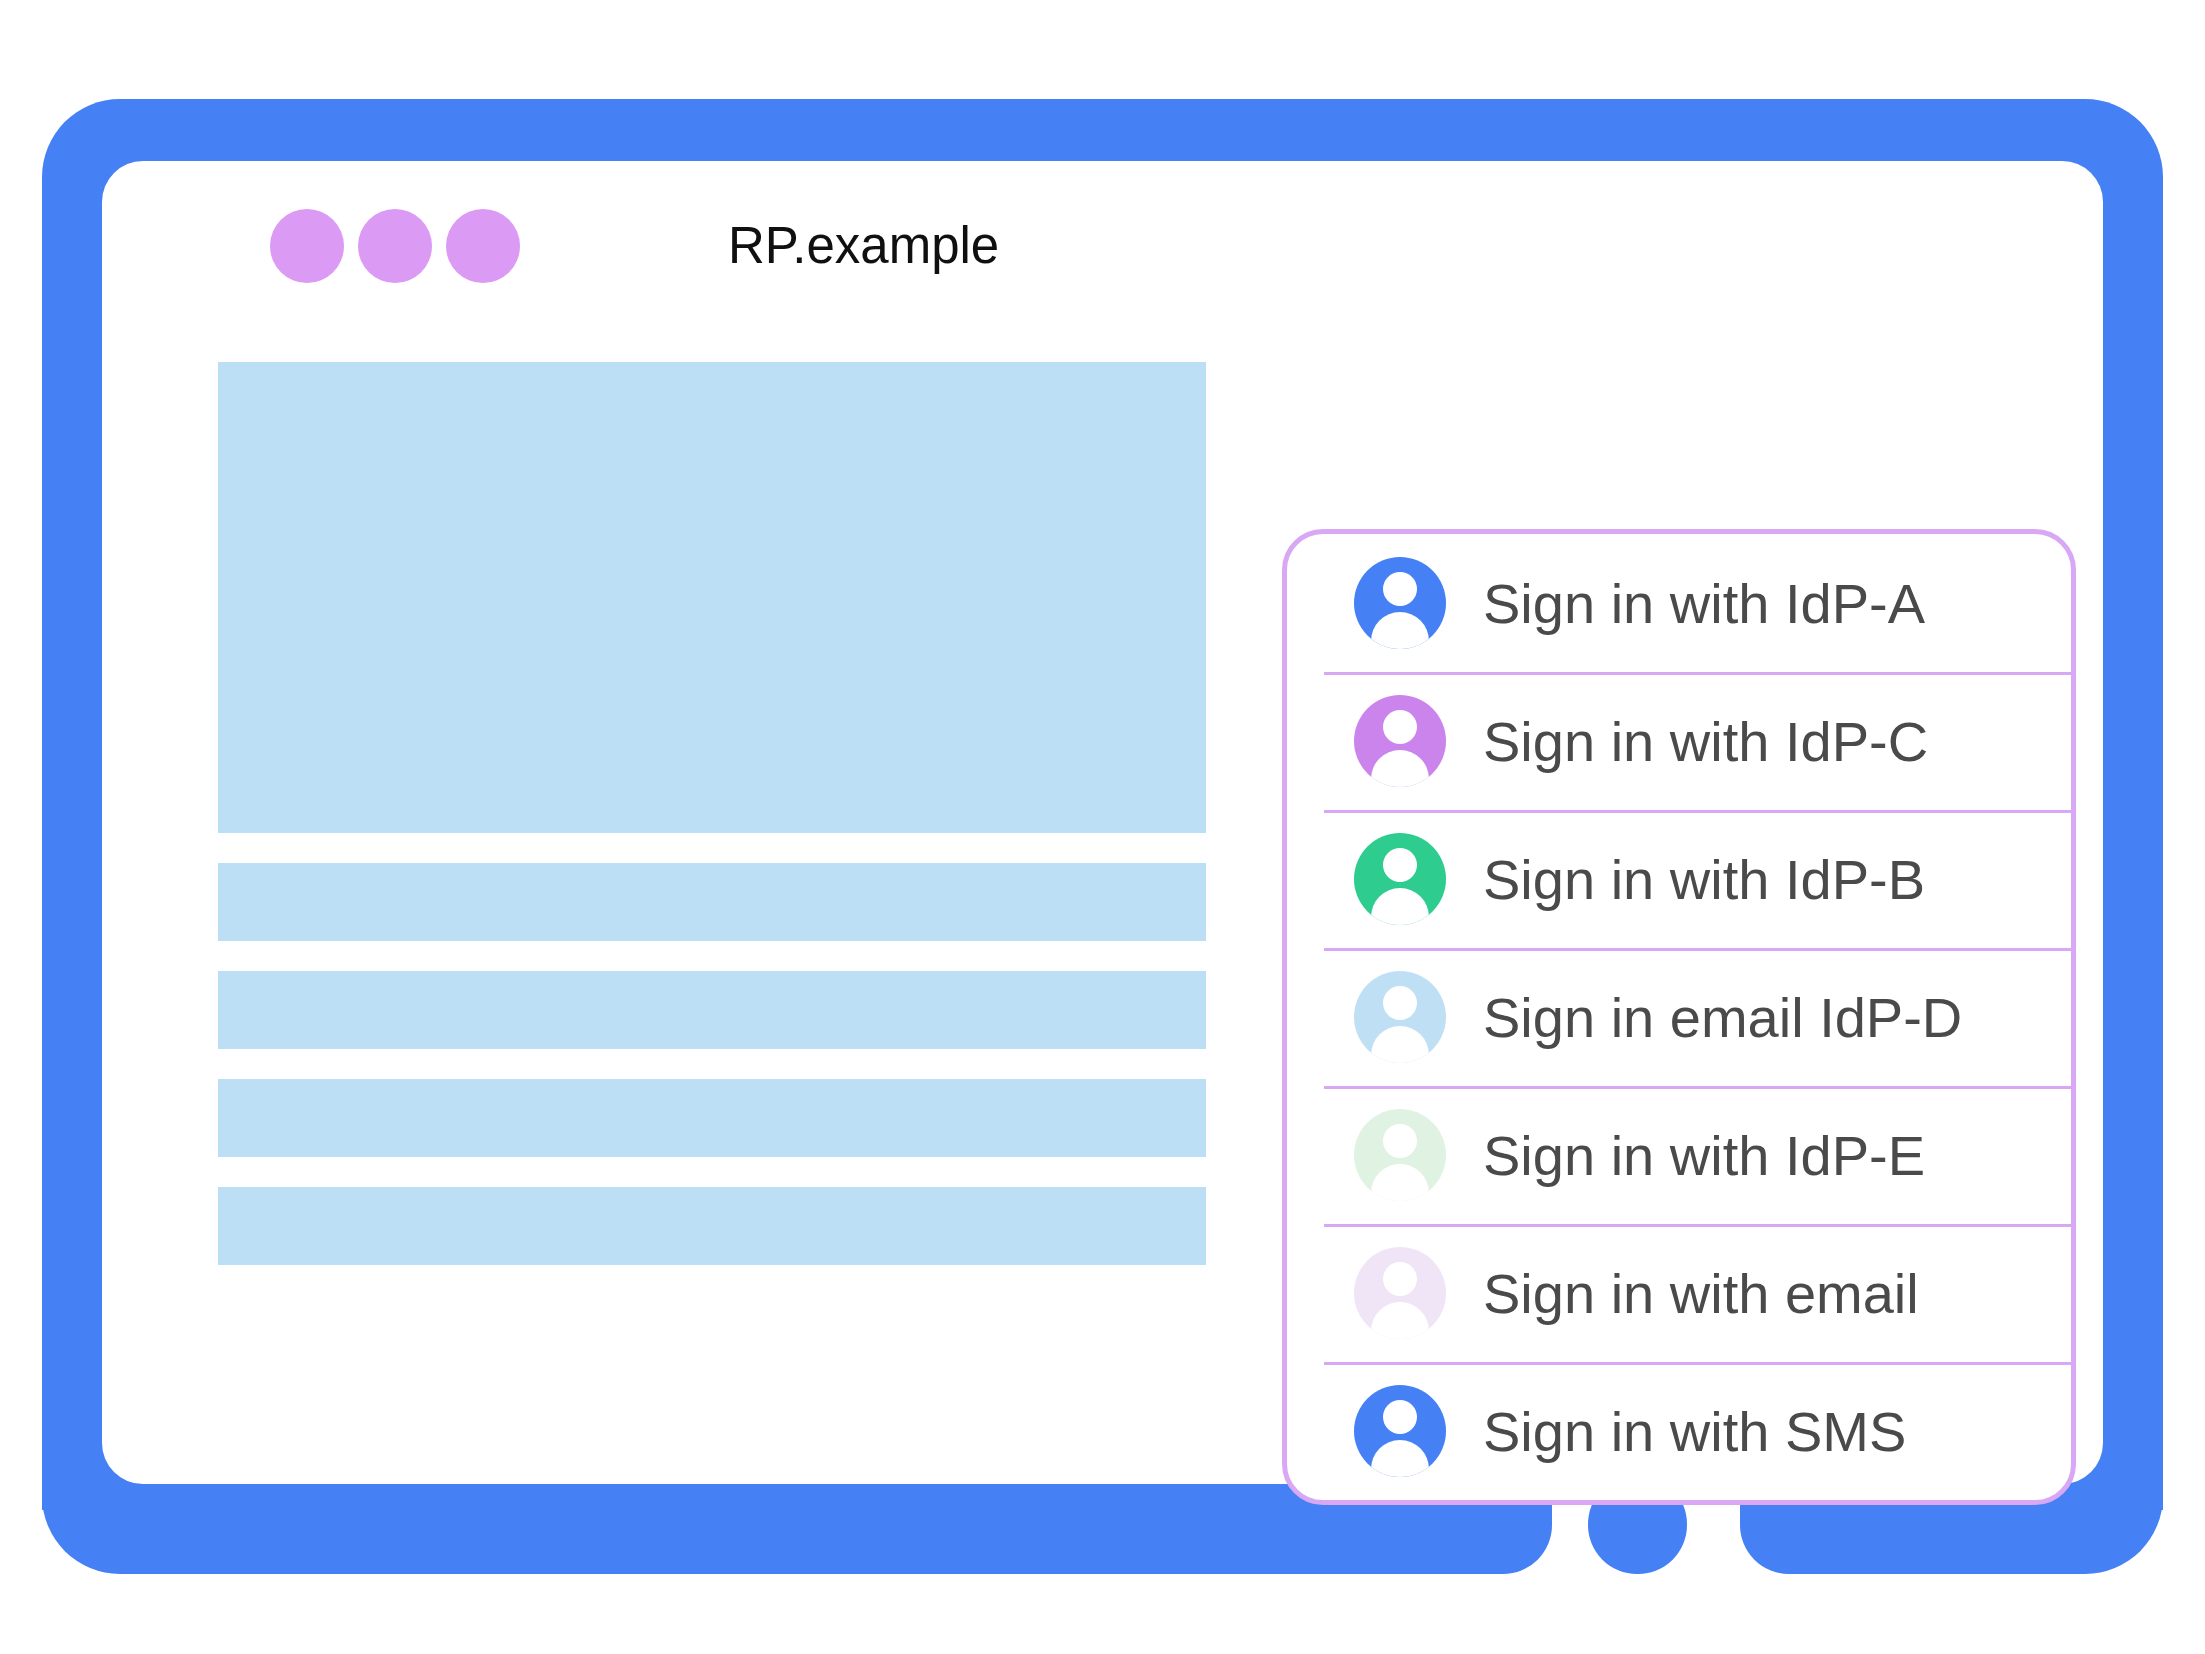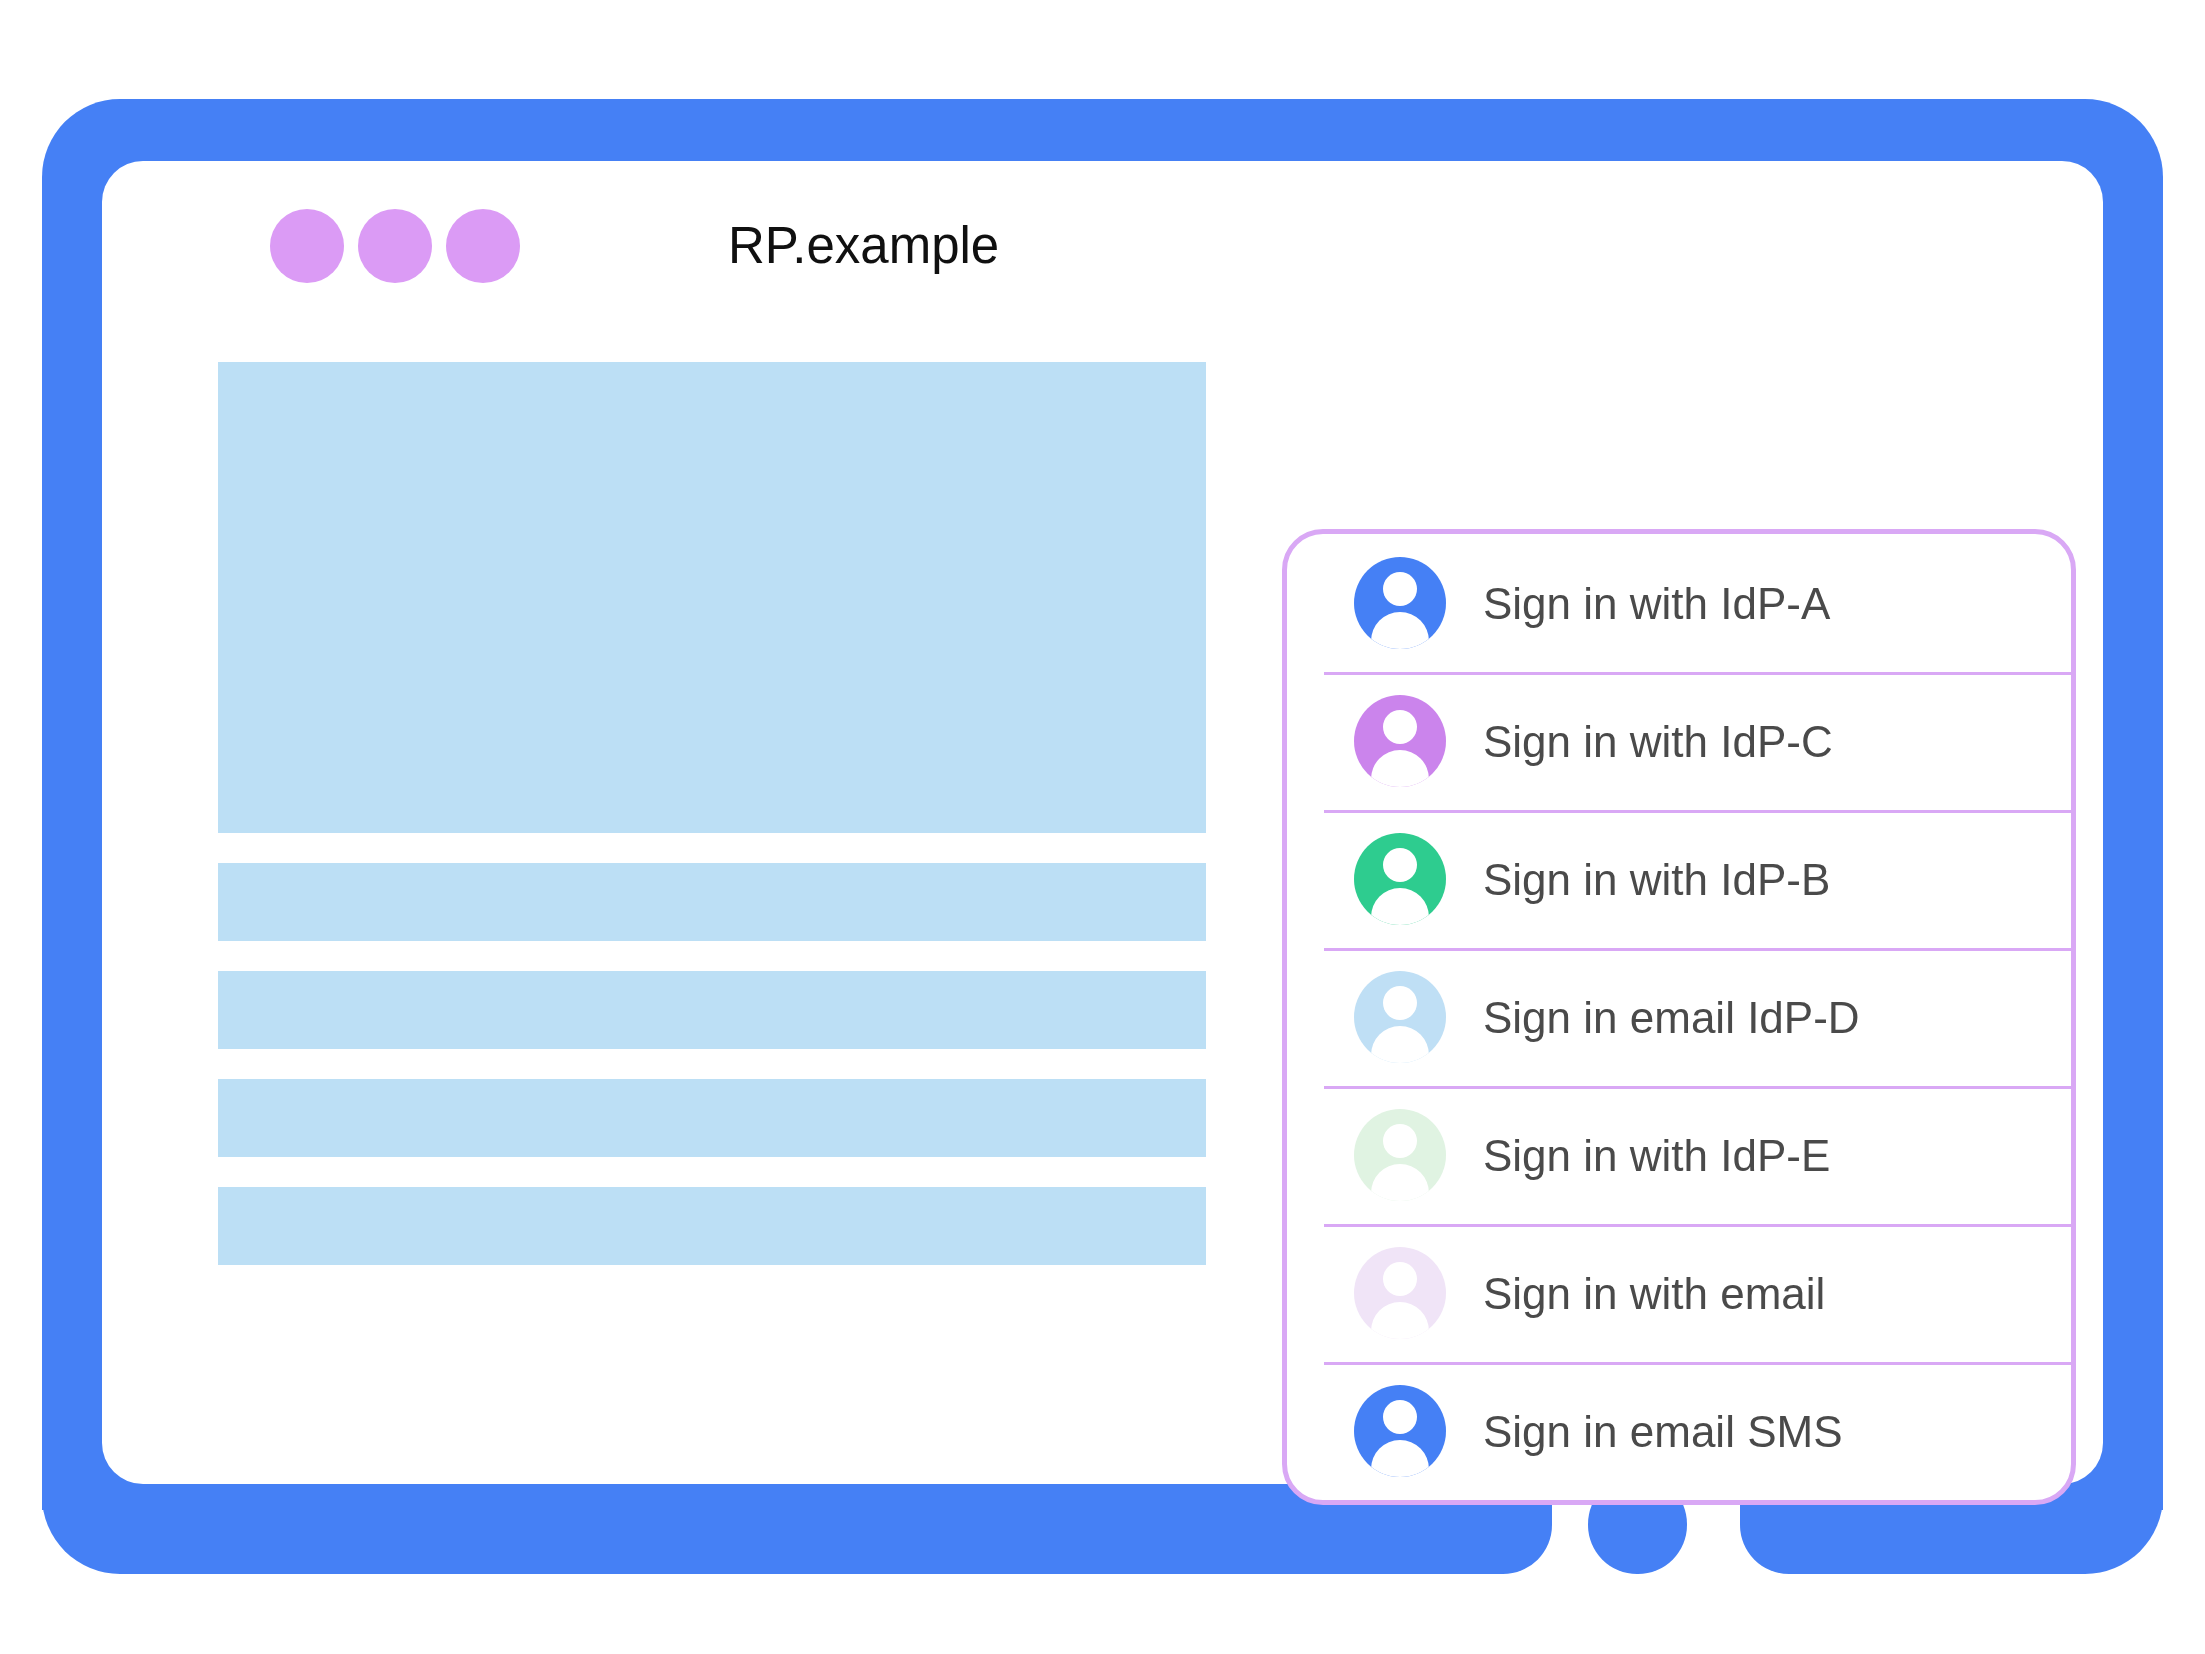--- a/index.html
+++ b/index.html
@@ -182,21 +182,21 @@
     left: 50%;
     top: 55px;
     transform: translateX(-50%);
     width: 58px;
     height: 58px;
     border-radius: 29px 29px 0 0;
     background: #ffffff;
   }
   .account-label {
     margin-left: 37px;
-    font-size: 44px;
+    font-size: 56px;
     color: #4A4A4A;
     line-height: 53px;
     white-space: nowrap;
   }
 </style>
 </head>
 <body>
 
 <div id="device-frame">
 
@@ -272,20 +272,20 @@
             <div class="body"></div>
         </div>
         <div class="account-label">Sign in with email</div>
       </div>
 
       <div class="account-row">
         <div class="avatar" style="background:#4580F5">
           <div class="head"></div>
             <div class="body"></div>
         </div>
-        <div class="account-label">Sign in email SMS</div>
+        <div class="account-label">Sign in with SMS</div>
       </div>
 
     </div>
 
   </div>
 </div>
 
 
 </body></html>

